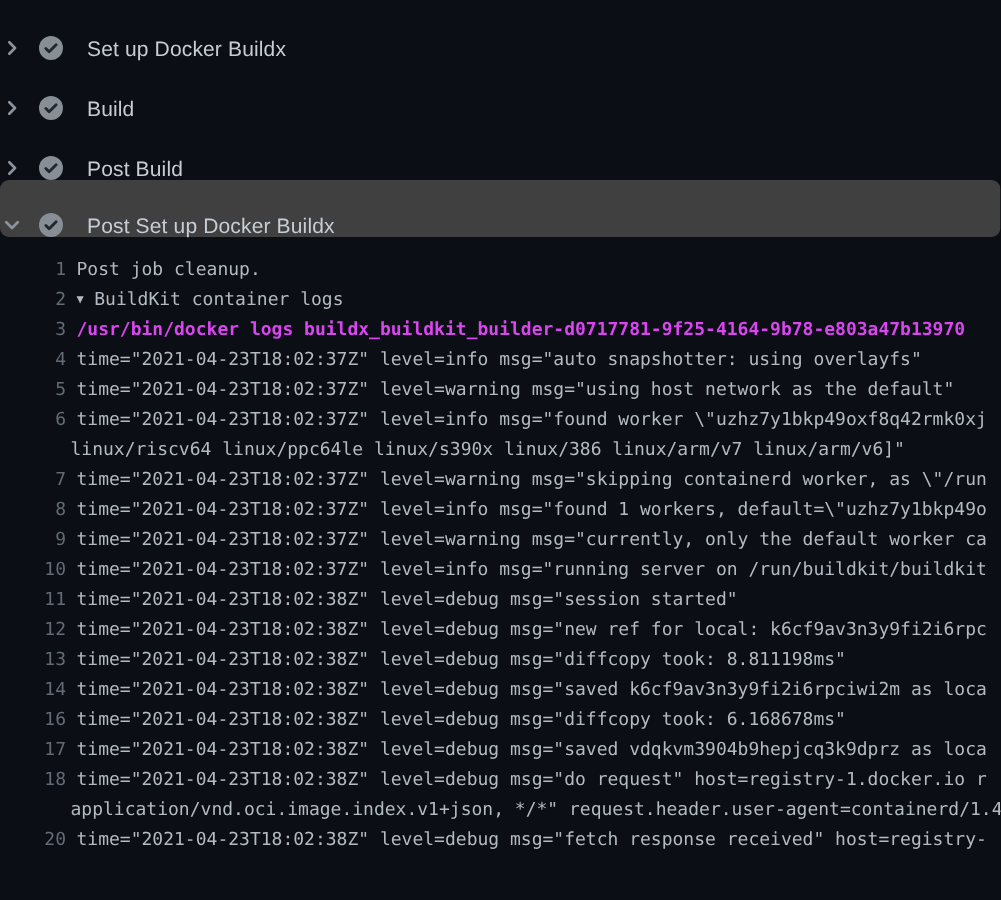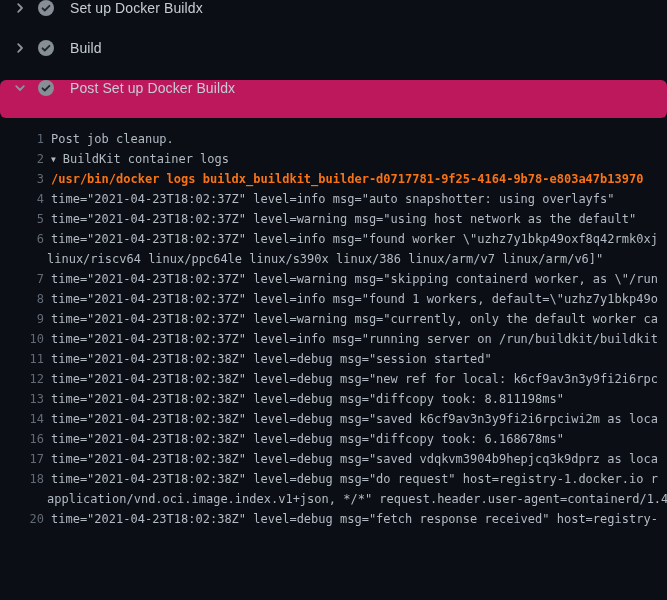--- a/index.html
+++ b/index.html
@@ -7,25 +7,25 @@
     width:667px;height:600px;overflow:hidden;
     background:#0b0e14;
     font-family:"Liberation Sans", sans-serif;
     -webkit-font-smoothing:antialiased;
   }
   .panel{width:667px;height:600px;overflow:hidden;position:relative;}
 
   
   .steps{width:100%;}
   .step-row{
-    height:40px;display:flex;align-items:flex-start;
-    padding-left:12px;box-sizing:border-box;cursor:pointer;
+    height:40px;display:flex;align-items:flex-end;
+    box-sizing:border-box;cursor:pointer;
   }
   .step-row.expanded{
-    height:38px;background:#be185d;border-radius:6px;
+    height:38px;background:#404040;border-radius:6px;
   }
   .chev{width:16px;height:16px;display:flex;align-items:center;justify-content:center;flex:0 0 16px;}
   .chev svg{display:block;}
   .check{
     width:16px;height:16px;border-radius:50%;
     background:#878e96;margin-left:10px;flex:0 0 16px;
     display:flex;align-items:center;justify-content:center;
   }
   .step-title{
     margin-left:16px;color:#c6cdd5;font-size:14px;letter-spacing:.1px;
@@ -37,21 +37,21 @@
     font-family:"DejaVu Sans Mono","Liberation Mono",monospace;
     font-size:12px;line-height:20px;
   }
   .log-row{height:20px;white-space:pre;display:flex;}
   .log-num{
     flex:0 0 44px;text-align:right;color:#626b76;
     padding-right:0;cursor:pointer;user-select:none;
   }
   .log-text{margin-left:7px;color:#b2bac3;}
   .log-row.continuation .log-text{margin-left:3px;}
-  .log-text.command{color:#f97316;font-weight:bold;}
+  .log-text.command{color:#d946ef;font-weight:bold;}
   .group-caret{
     display:inline-block;color:#b2bac3;font-size:8px;
     transform:translateY(-1px);margin-right:7px;
   }
   .log-row.group{cursor:pointer;}
 </style>
 </head>
 <body>
 
 <div class="panel">
@@ -74,20 +74,33 @@
           <svg width="16" height="16" viewBox="0 0 16 16" fill="none">
             <path d="M6.2 4.2 L10 8 L6.2 11.8" stroke="#8b949e" stroke-width="1.8" stroke-linecap="round" stroke-linejoin="round"></path>
           </svg>
         </span>
         <span class="check">
           <svg width="10" height="10" viewBox="0 0 16 16" fill="none">
             <path d="M2.5 8.5 L6 12 L13.5 4.5" stroke="#22272d" stroke-width="3" stroke-linecap="round" stroke-linejoin="round"></path>
           </svg>
         </span>
         <span class="step-title">Build</span>
+      </div>
+      <div class="step-row">
+        <span class="chev">
+          <svg width="16" height="16" viewBox="0 0 16 16" fill="none">
+            <path d="M6.2 4.2 L10 8 L6.2 11.8" stroke="#8b949e" stroke-width="1.8" stroke-linecap="round" stroke-linejoin="round"></path>
+          </svg>
+        </span>
+        <span class="check">
+          <svg width="10" height="10" viewBox="0 0 16 16" fill="none">
+            <path d="M2.5 8.5 L6 12 L13.5 4.5" stroke="#22272d" stroke-width="3" stroke-linecap="round" stroke-linejoin="round"></path>
+          </svg>
+        </span>
+        <span class="step-title">Post Build</span>
       </div>
       <div class="step-row expanded">
         <span class="chev">
           <svg width="16" height="16" viewBox="0 0 16 16" fill="none">
             <path d="M4.2 6.2 L8 10 L11.8 6.2" stroke="#8b949e" stroke-width="1.8" stroke-linecap="round" stroke-linejoin="round"></path>
           </svg>
         </span>
         <span class="check">
           <svg width="10" height="10" viewBox="0 0 16 16" fill="none">
             <path d="M2.5 8.5 L6 12 L13.5 4.5" stroke="#22272d" stroke-width="3" stroke-linecap="round" stroke-linejoin="round"></path>

